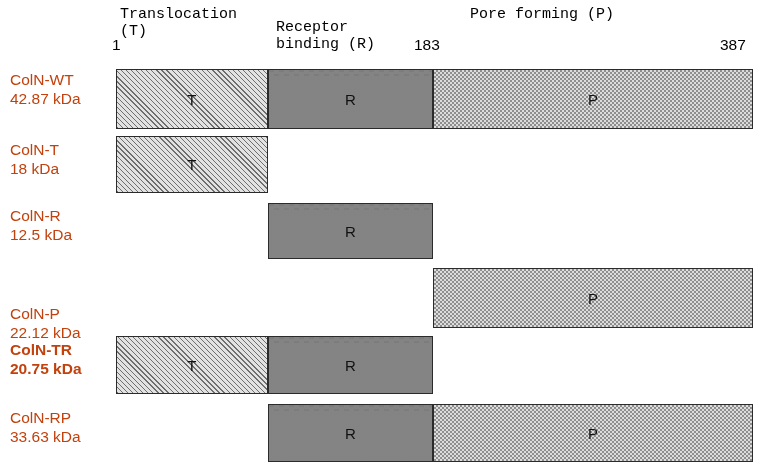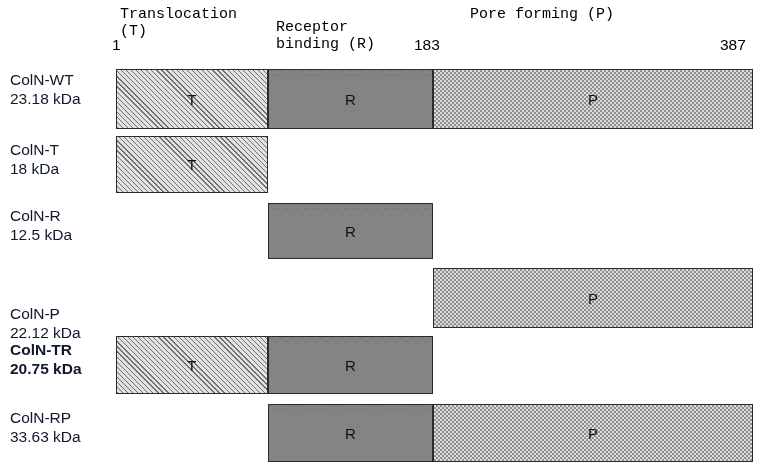--- a/index.html
+++ b/index.html
@@ -48,21 +48,21 @@
   .construct-row {
     position: absolute;
     left: 0;
     width: 766px;
   }
   .construct-label {
     position: absolute;
     left: 10px;
     font-size: 15.5px;
     line-height: 19px;
-    color: #0f172a;
+    color: #c2410c;
     white-space: nowrap;
   }
   .construct-label .lbl-name { display: block; }
   .construct-label .lbl-mass { display: block; }
 
   
   .domain-block {
     position: absolute;
     box-sizing: border-box;
     border: 1.4px solid #2b2b2b;
@@ -167,21 +167,21 @@
   <div class="residue-number" id="num-92">92</div>
 
   <div class="residue-number" id="num-183">183</div>
 
   <div class="residue-number" id="num-387">387</div>
 
   <div id="rows-container">
       <div class="construct-row" style="top: 0px;">
         <div class="construct-label" style="top: 70px;">
           <span class="lbl-name">ColN-WT</span>
-          <span class="lbl-mass">23.18 kDa</span>
+          <span class="lbl-mass">42.87 kDa</span>
         </div>
         <div class="domain-block dom-T" style="left: 115.5px; width: 152.5px; top: 69px; height: 60px;">
           <span class="dom-letter">T</span>
         </div>
         <div class="domain-block dom-R" style="left: 268px; width: 165px; top: 69px; height: 60px;">
           <span class="dom-letter">R</span>
         </div>
         <div class="domain-block dom-P" style="left: 433px; width: 320px; top: 69px; height: 60px;">
           <span class="dom-letter">P</span>
         </div>

